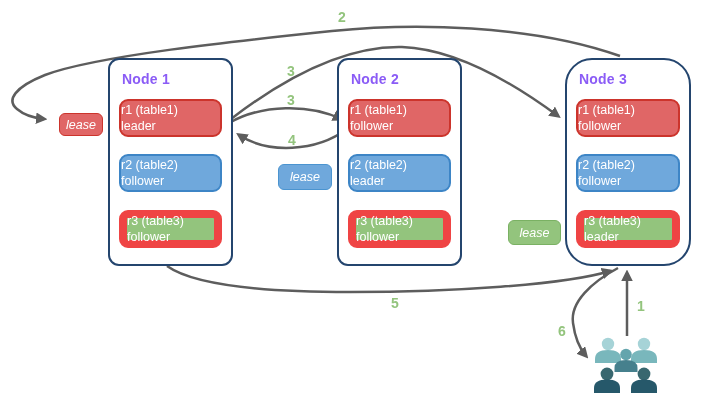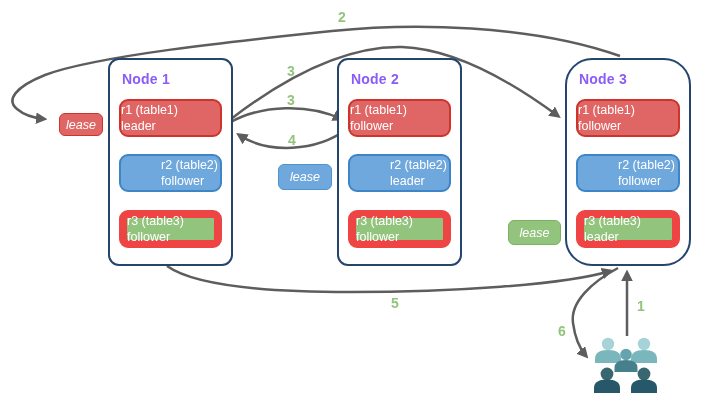--- a/index.html
+++ b/index.html
@@ -17,21 +17,21 @@
     position:absolute; top:11px; left:0; width:100%; text-align:left;
     font-weight:bold; font-size:14px; color:#8b5cf6; letter-spacing:.2px;margin-left:12px;
   }
   .replica {
     position:absolute; left:9px; right:9px; height:38px; border-radius:9px;
     color:#ffffff; font-size:12.5px; text-align:center;
     display:flex; flex-direction:column; align-items:flex-start; justify-content:center;
     line-height:1.3; box-sizing:border-box;
   }
   .replica.red   { background:#e06666; border:2px solid #cc342c; }
-  .replica.blue  { background:#6fa8dc; border:2px solid #3d85c6;padding-left:40px; }
+  .replica.blue  { background:#6fa8dc; border:2px solid #3d85c6; }
   .replica.green { background:#93c47d; border:8px solid #ef4444; }
   .pos-r1 { top:39px; } .pos-r2 { top:94px; } .pos-r3 { top:150px; }
   .lease {
     position:absolute; border-radius:6px; color:#ffffff; font-size:12.5px;
     display:flex; align-items:center; justify-content:center; box-sizing:border-box;font-style:italic;
   }
   .lease.red   { left:59px;  top:113px; width:44px; height:23px; background:#e06666; border:1.5px solid #cc342c; }
   .lease.blue  { left:278px; top:164px; width:54px; height:26px; background:#6fa8dc; border:1.5px solid #4b94d0; }
   .lease.green { left:508px; top:220px; width:53px; height:25px; background:#93c47d; border:1.5px solid #7ab163; }
   .stepnum {

